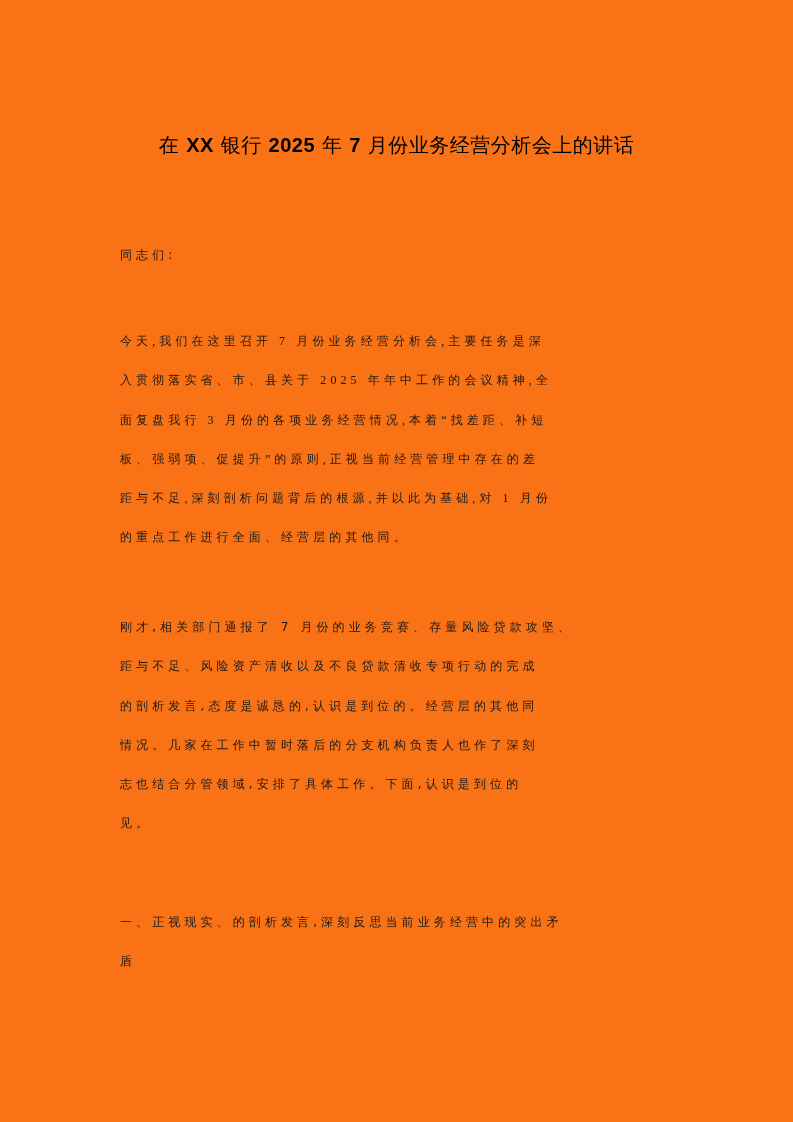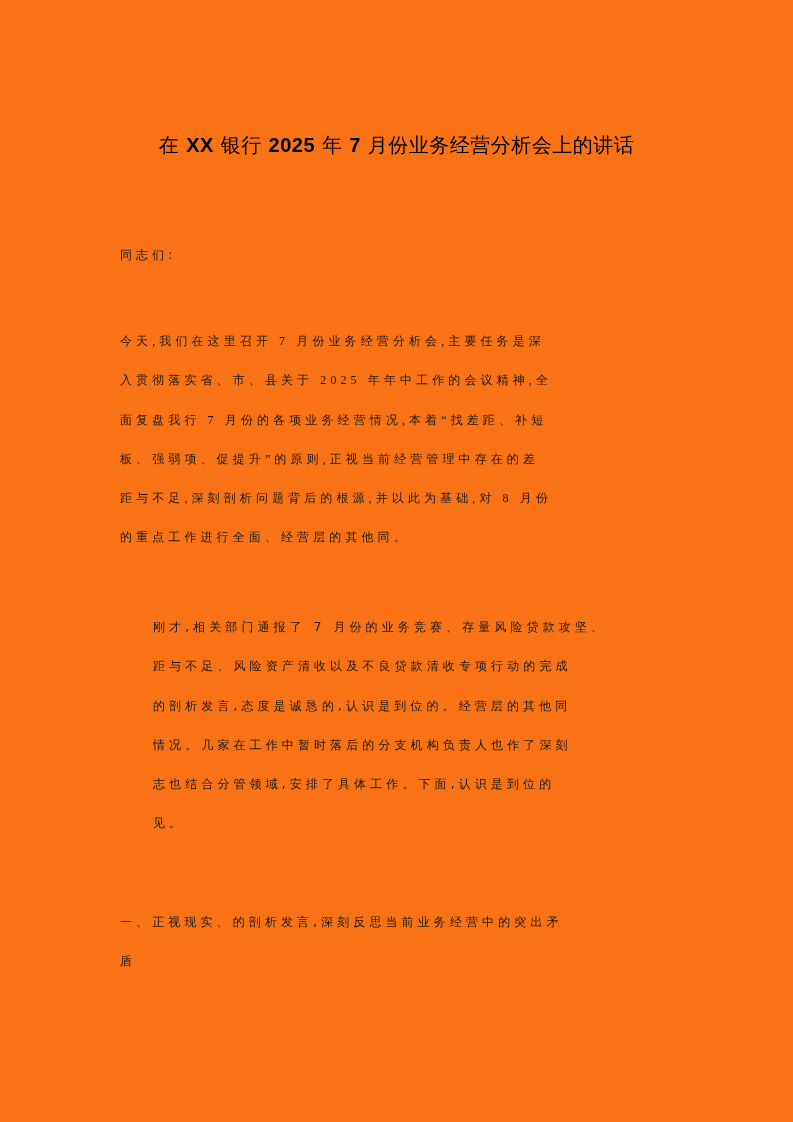--- a/index.html
+++ b/index.html
@@ -46,40 +46,40 @@
       width: 562px;
       font-size: 12px;
       line-height: 39.3px;
       letter-spacing: 4.1px;
       margin: 0;
       color: #1a1a1a;
       text-align: justify;
     }
     .greeting { top: 236px; }
     .p1 { top: 322px; font-family: Liberation Serif, serif; }
-    .p2 { top: 608px; margin-left: 33px; }
+    .p2 { top: 608px; }
     .h1 { top: 903px; }
   </style>
 </head>
 <body>
 
 <div class="page">
 
   <h1 class="title">
     <span>在 </span><b>XX</b><span> 银行 </span><b>2025</b><span> 年 </span><b>7</b><span> 月份业务经营分析会上的讲话</span>
   </h1>
 
   <p class="body-text greeting">同志们:</p>
 
   <div class="body-text p1">
     <div>今天,我们在这里召开 7 月份业务经营分析会,主要任务是深</div>
     <div>入贯彻落实省、市、县关于 2025 年年中工作的会议精神,全</div>
-    <div>面复盘我行 7 月份的各项业务经营情况,本着“找差距、补短</div>
+    <div>面复盘我行 3 月份的各项业务经营情况,本着“找差距、补短</div>
     <div>板、强弱项、促提升”的原则,正视当前经营管理中存在的差</div>
-    <div>距与不足,深刻剖析问题背后的根源,并以此为基础,对 8 月份</div>
+    <div>距与不足,深刻剖析问题背后的根源,并以此为基础,对 1 月份</div>
     <div>的重点工作进行全面、经营层的其他同。</div>
   </div>
 
   <div class="body-text p2">
     <div>刚才,相关部门通报了 7 月份的业务竞赛、存量风险贷款攻坚、</div>
     <div>距与不足、风险资产清收以及不良贷款清收专项行动的完成</div>
     <div>的剖析发言,态度是诚恳的,认识是到位的。经营层的其他同</div>
     <div>情况。几家在工作中暂时落后的分支机构负责人也作了深刻</div>
     <div>志也结合分管领域,安排了具体工作。下面,认识是到位的</div>
     <div>见。</div>

